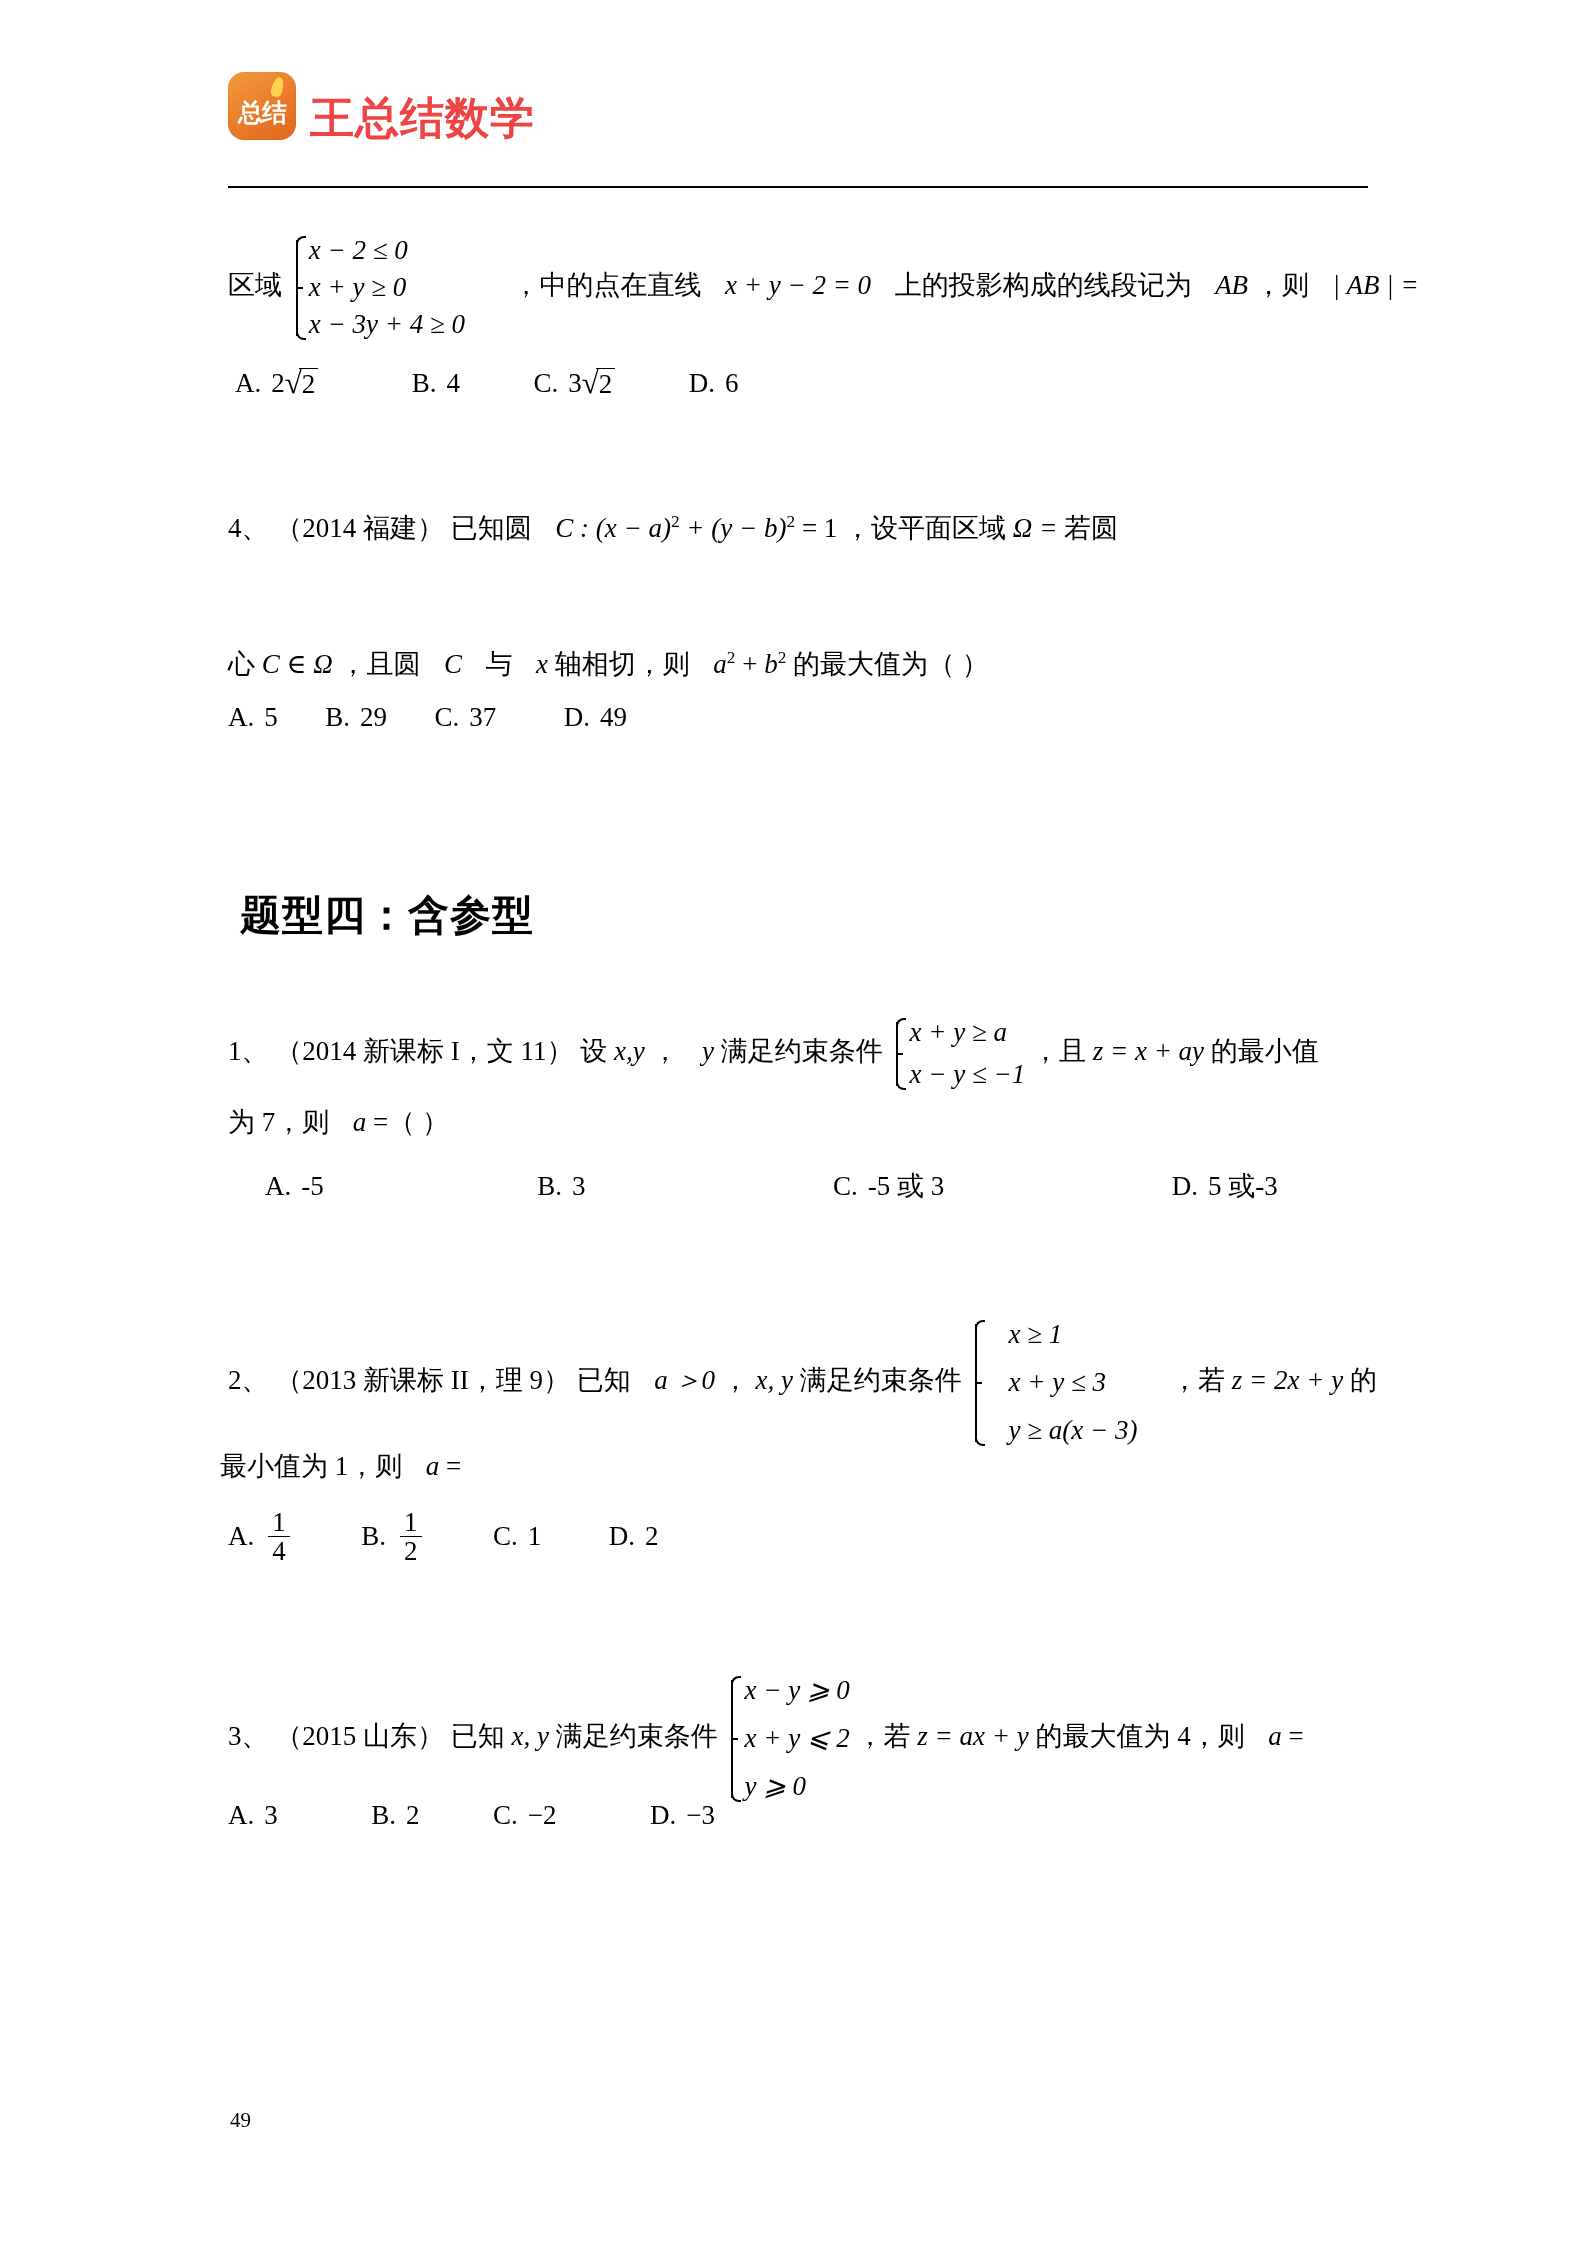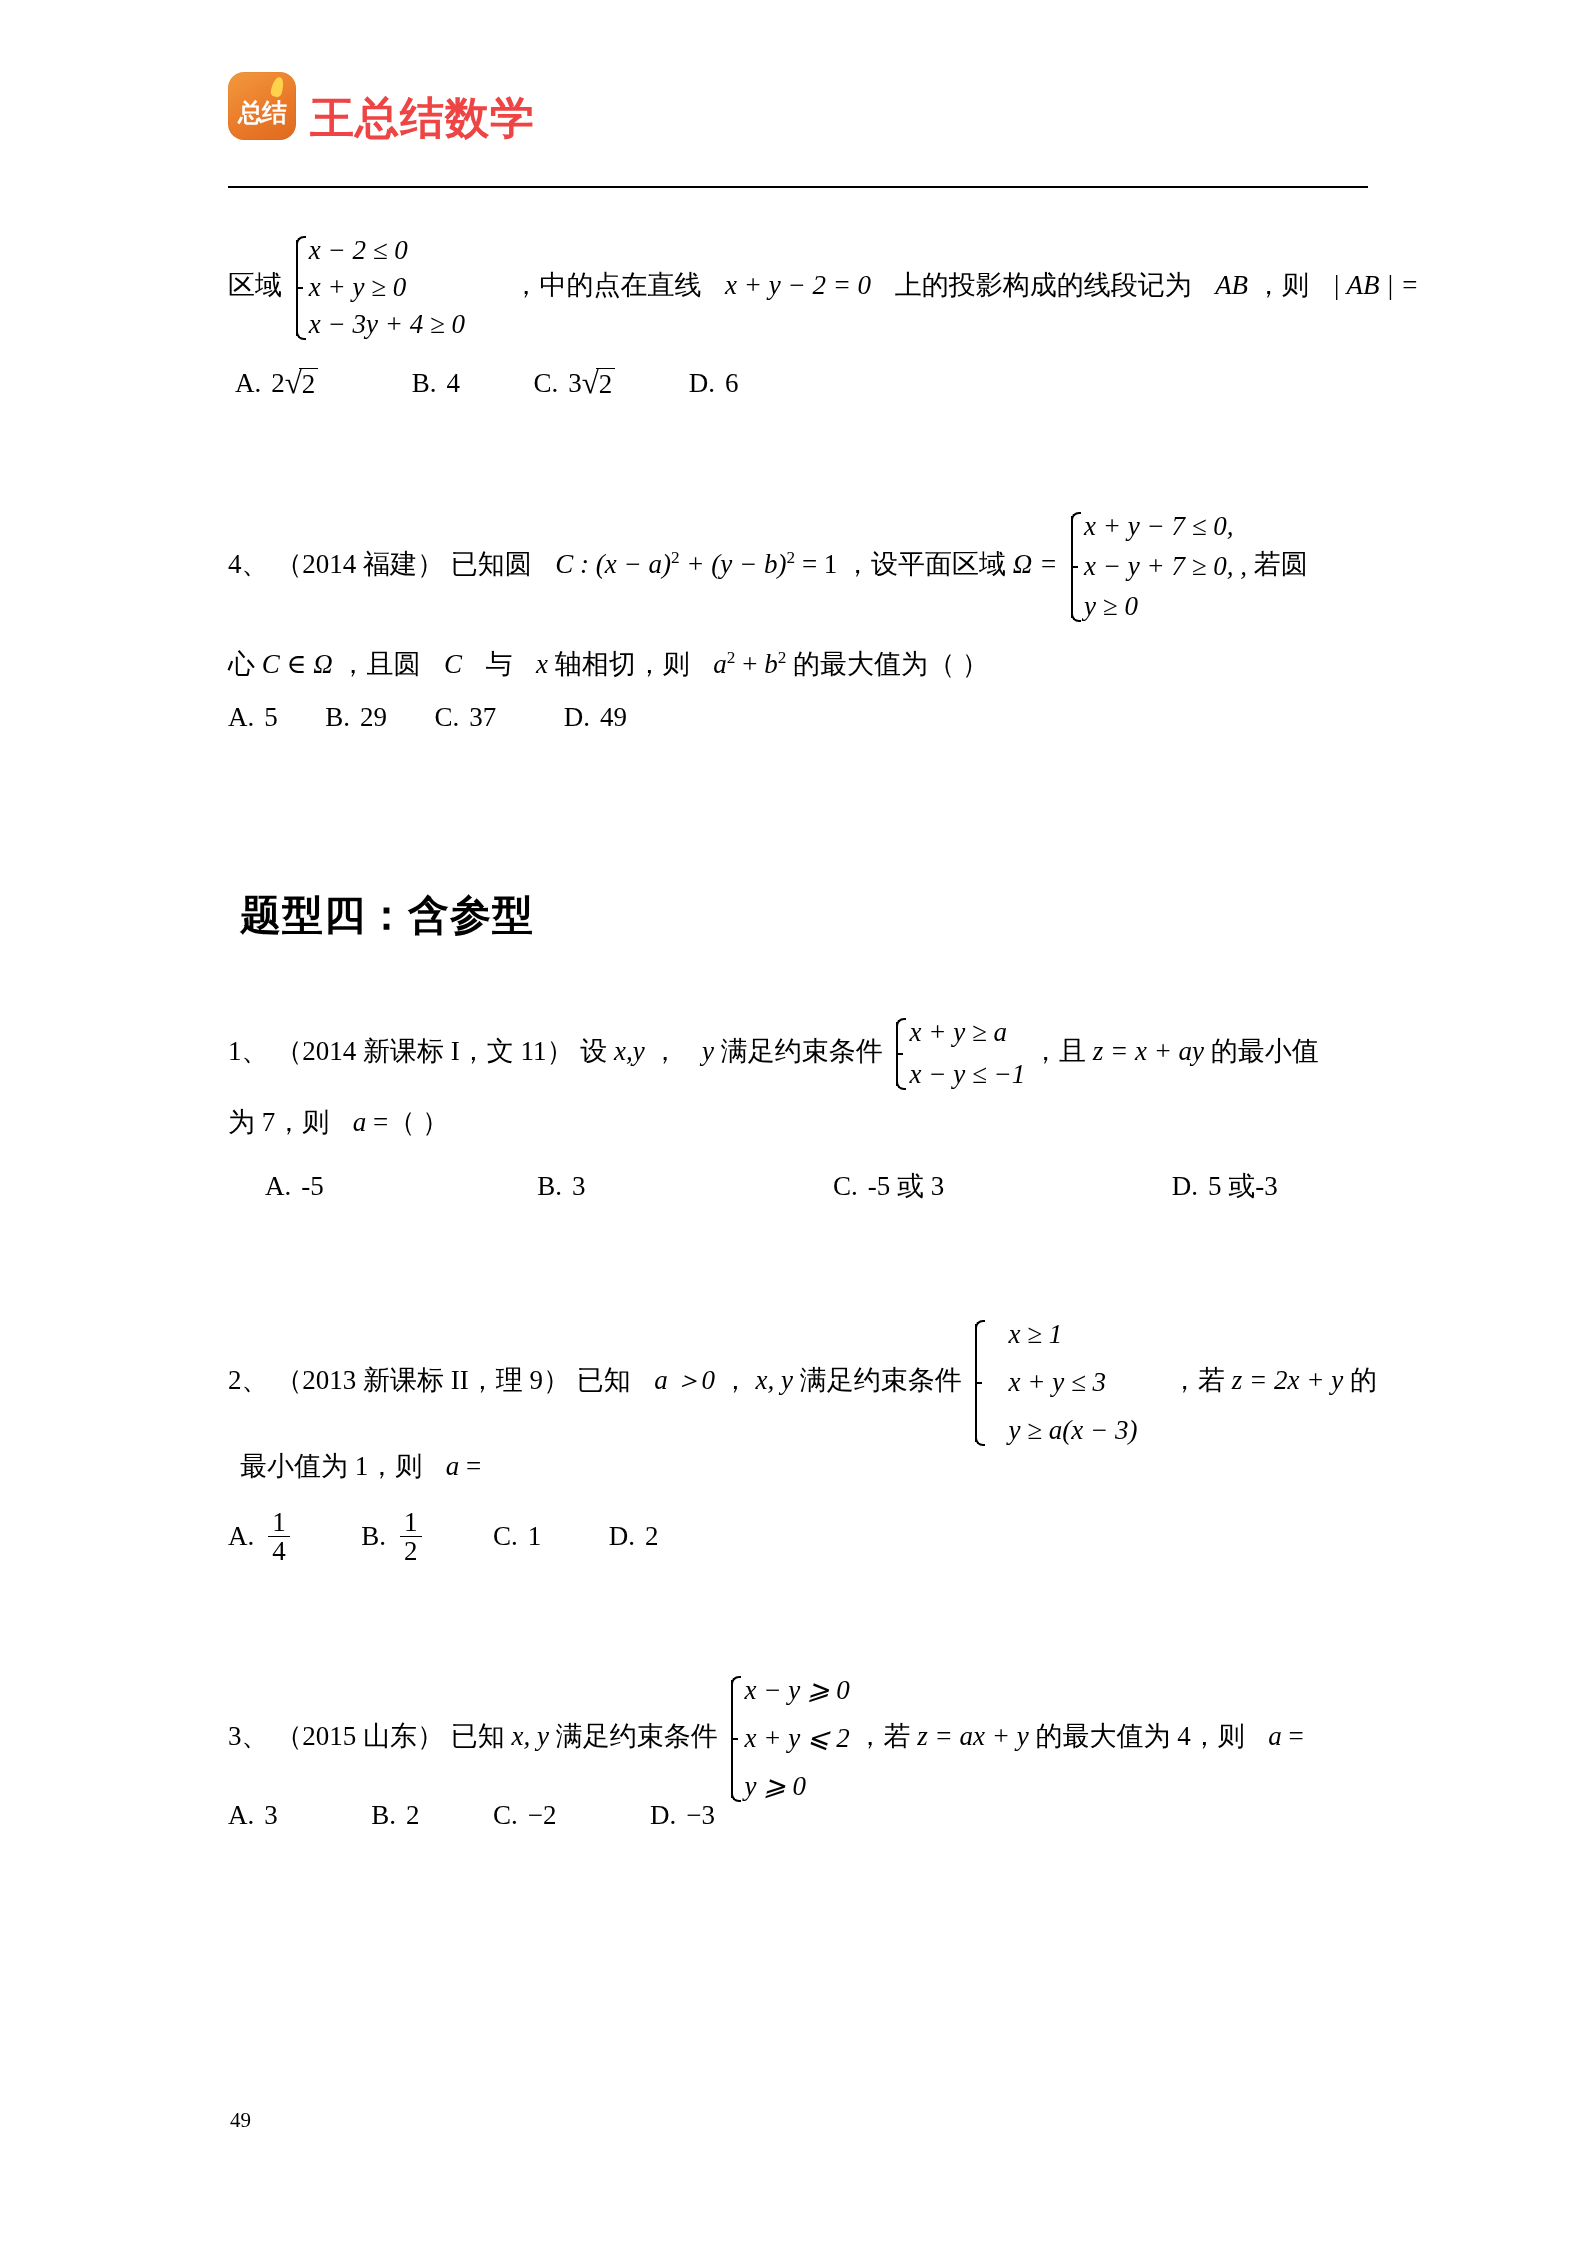--- a/index.html
+++ b/index.html
@@ -294,31 +294,20 @@
     <span class="mn">4、</span>
     <span class="cn">（2014 福建）</span>
     <span class="cn">已知圆</span>
     <span class="sp-s"></span>
     <span class="mi">C :</span>
     <span class="mi">(x − a)</span><sup class="mn">2</sup>
     <span class="mi">+ (y − b)</span><sup class="mn">2</sup>
     <span class="mn">= 1</span>
     <span class="cn">，设平面区域</span>
     <span class="mi">Ω =</span>
-    <span class="system" style="height:110px;">
-      <span class="brace">
-          <span class="tip-top"></span>
-          <span class="tip-bot"></span>
-        </span>
-      <span class="rows">
-        <span class="row mi">x + y − 7 ≤ 0,</span>
-        <span class="row mi">x − y + 7 ≥ 0, ,</span>
-        <span class="row mi">y ≥ 0</span>
-      </span>
-    </span>
     <span class="cn">若圆</span>
   </div>
 
   <div class="tline" style="left:228px; top:648px;">
     <span class="cn">心</span>
     <span class="mi">C</span>
     <span class="mi">∈ Ω</span>
     <span class="cn">，且圆</span>
     <span class="sp-s"></span>
     <span class="mi">C</span>
@@ -438,21 +427,21 @@
         <span class="row mi">x + y ≤ 3</span>
         <span class="row mi">y ≥ a(x − 3)</span>
       </span>
     </span>
     <span class="sp-m"></span>
     <span class="cn">，若</span>
     <span class="mi">z = 2x + y</span>
     <span class="cn">的</span>
   </div>
 
-  <div class="tline" style="left:240px; top:1450px;">
+  <div class="tline" style="left:220px; top:1450px;">
     <span class="cn">最小值为 1，则</span>
     <span class="sp-s"></span>
     <span class="mi">a</span>
     <span class="mn">=</span>
   </div>
 
   <div class="opt-row" style="left:228px; top:1508px;">
     <span class="opt">
       <span class="mn">A.</span>
       <span class="sp-s"></span>

